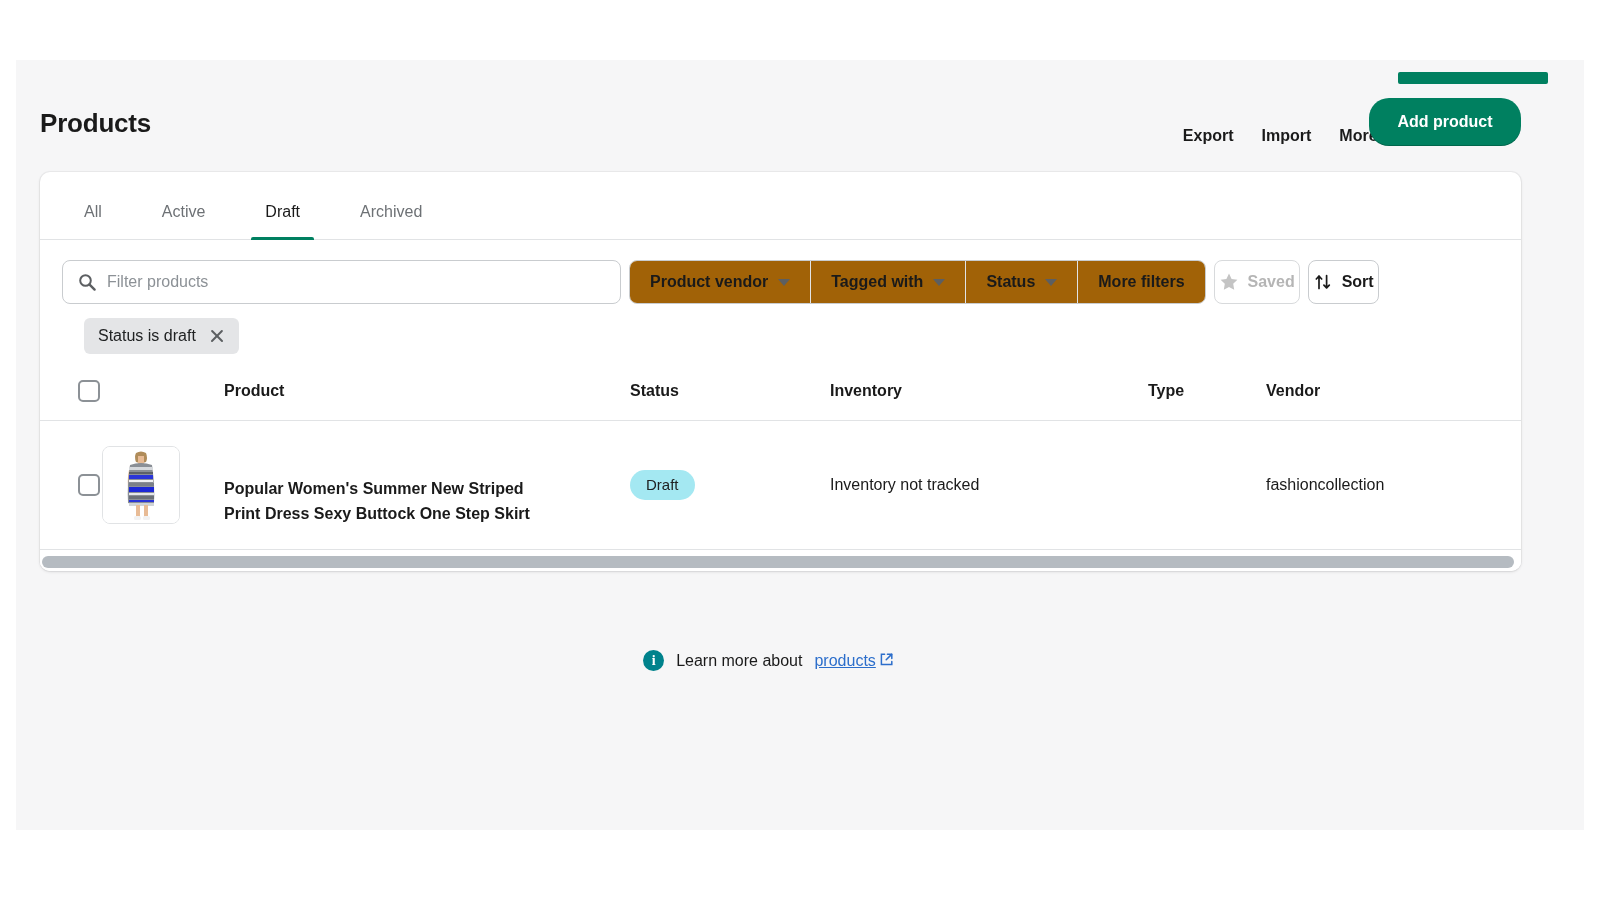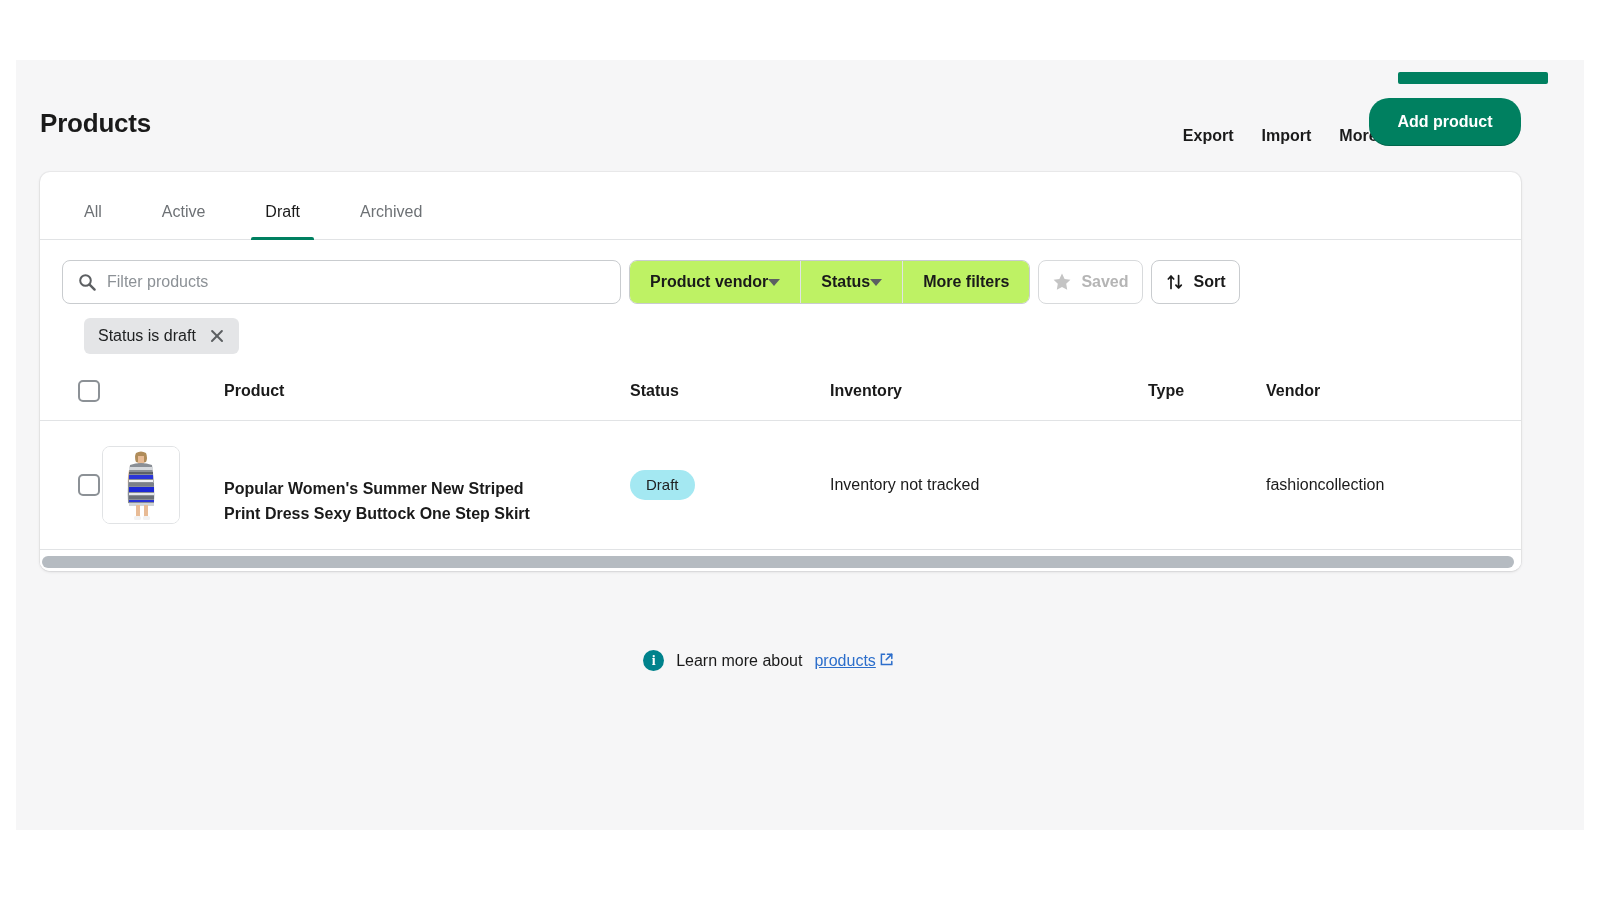--- a/index.html
+++ b/index.html
@@ -193,21 +193,22 @@
     align-items: stretch;
     height: 44px;
     border: 1px solid #c9cccf;
     border-radius: 8px;
     overflow: hidden;
     background: #ffffff;
   }
   .seg-btn {
     display: inline-flex;
     align-items: center;
-    background: #bef264;
+    gap: 10px;
+    background: #a16207;
     border: none;
     border-right: 1px solid #e1e3e5;
     font-family: "Liberation Sans", sans-serif;
     font-size: 16px;
     font-weight: 600;
     color: #1a1a1a;
     padding: 0 20px;
     cursor: pointer;
     white-space: nowrap;
   }
@@ -219,21 +220,21 @@
     justify-content: center;
     gap: 9px;
     height: 44px;
     background: #ffffff;
     border: 1px solid #c9cccf;
     border-radius: 8px;
     font-family: "Liberation Sans", sans-serif;
     font-size: 16px;
     font-weight: 600;
     color: #1a1a1a;
-    padding: 0 13px;
+    padding: 0 4px;
     cursor: pointer;
     white-space: nowrap;
   }
   #saved-button {
     color: #b5b5b5;
     border-color: #d8dadc;
     cursor: default;
   }
 
   
@@ -446,20 +447,24 @@
           <svg id="search-icon" viewBox="0 0 20 20">
             <circle cx="8.5" cy="8.5" r="5.3" fill="none" stroke="#5c5f62" stroke-width="2"></circle>
             <line x1="12.6" y1="12.6" x2="17.6" y2="17.6" stroke="#5c5f62" stroke-width="2.4" stroke-linecap="round"></line>
           </svg>
           <input id="search-input" type="text" placeholder="Filter products" style="">
         </div>
 
         <div id="segmented-filters">
           <button class="seg-btn">
             <span>Product vendor</span>
+            <span class="caret"></span>
+          </button>
+          <button class="seg-btn">
+            <span>Tagged with</span>
             <span class="caret"></span>
           </button>
           <button class="seg-btn">
             <span>Status</span>
             <span class="caret"></span>
           </button>
           <button class="seg-btn">More filters</button>
         </div>
 
         <button class="pill-btn" id="saved-button">

